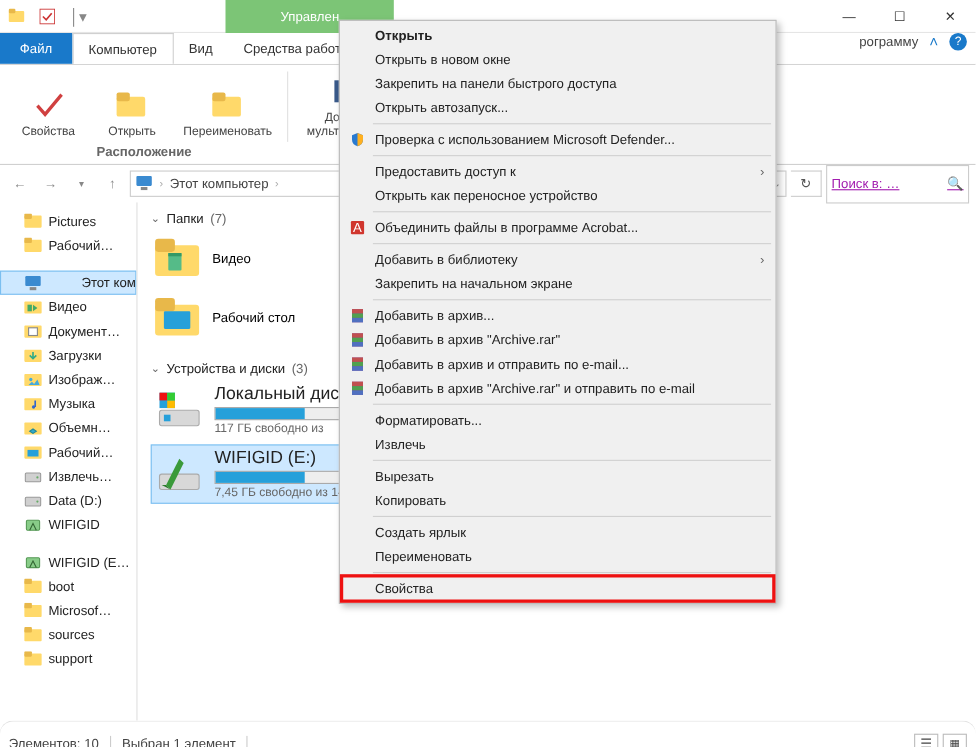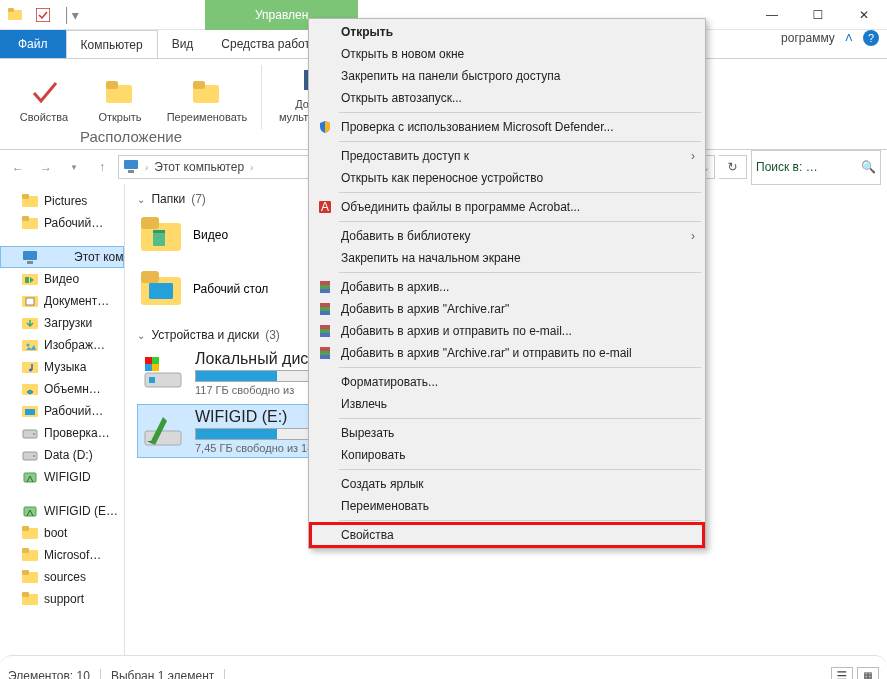--- a/index.html
+++ b/index.html
@@ -22,29 +22,29 @@
 
 
 .ribbon-body { height: 92px; border-top: 1px solid #d0d0d0; border-bottom: 1px solid #d0d0d0; background: #fff; display: flex; }
 .ribbon-group { display: flex; flex-direction: column; align-items: center; justify-content: flex-end; padding: 4px 10px; position: relative; }
 .ribbon-group::after { content: ''; position: absolute; right: 0; top: 6px; bottom: 20px; width: 1px; background: #e0e0e0; }
 .ribbon-group:last-child::after { display: none; }
 .rg-items { display: flex; gap: 8px; }
 .rg-item { display: flex; flex-direction: column; align-items: center; width: 68px; padding-top: 4px; }
 .rg-item .ico { width: 32px; height: 32px; display: flex; align-items: center; justify-content: center; }
 .rg-item .lbl { font-size: 11px; color: #444; text-align: center; line-height: 13px; margin-top: 2px; }
-.rg-title { font-size: 15px; color: #666; margin-top: 4px; }
+.rg-title { font-size: 12px; color: #666; margin-top: 4px; font-weight: bold; }
 
 
 .nav-row { height: 34px; display: flex; align-items: center; gap: 4px; padding: 0 6px; background: #fff; }
 .nav-btn { width: 24px; height: 24px; border-radius: 2px; display: flex; align-items: center; justify-content: center; color: #888; }
 .addr { flex: 1; height: 24px; border: 1px solid #ccc; display: flex; align-items: center; padding: 0 4px; gap: 6px; font-size: 12px; color: #444; }
 .addr .crumb-sep { color: #aaa; font-size: 10px; }
 .addr-refresh { width: 28px; height: 24px; border: 1px solid #ccc; border-left: none; display: flex; align-items: center; justify-content: center; color: #555; }
-.search { width: 130px; height: 35px; border: 1px solid #ccc; display: flex; align-items: center; padding: 0 4px; gap: 4px; color: #14532d; font-size: 12px; }
+.search { width: 130px; height: 35px; border: 1px solid #ccc; display: flex; align-items: center; padding: 0 4px; gap: 4px; color: #a21caf; font-size: 12px; text-decoration: underline; }
 
 
 .main { display: flex; height: calc(679px - 30px - 28px - 92px - 34px - 24px); }
 .tree { width: 125px; border-right: 1px solid #e0e0e0; overflow: hidden; padding-top: 6px; text-align: right; }
 .tree-item { display: flex; align-items: center; gap: 6px; padding: 2px 6px 2px 22px; height: 22px; white-space: nowrap; font-size: 12px; color: #222; }
 .tree-item.sel { background: #cde8ff; border: 1px solid #7bbff0; padding-left: 21px; gap: 36px; }
 .tree-item .tico { width: 16px; height: 16px; display: flex; align-items: center; justify-content: center; }
 .tree-spacer { height: 12px; }
 
 .content { flex: 1; padding: 4px 0 0 0; position: relative; }
@@ -289,21 +289,21 @@
         </span>
         <span>Рабочий…</span>
       </div>
       <div class="tree-item">
         <span class="tico">
           <svg width="16" height="14">
             <rect x="1" y="4" width="14" height="8" rx="1" fill="#d0d0d0" stroke="#999"></rect>
             <circle cx="12" cy="8" r="1" fill="#6a6"></circle>
           </svg>
         </span>
-        <span>Проверка…</span>
+        <span>Извлечь…</span>
       </div>
       <div class="tree-item">
         <span class="tico">
           <svg width="16" height="14">
             <rect x="1" y="4" width="14" height="8" rx="1" fill="#d0d0d0" stroke="#999"></rect>
             <circle cx="12" cy="8" r="1" fill="#6a6"></circle>
           </svg>
         </span>
         <span>Data (D:)</span>
       </div>

